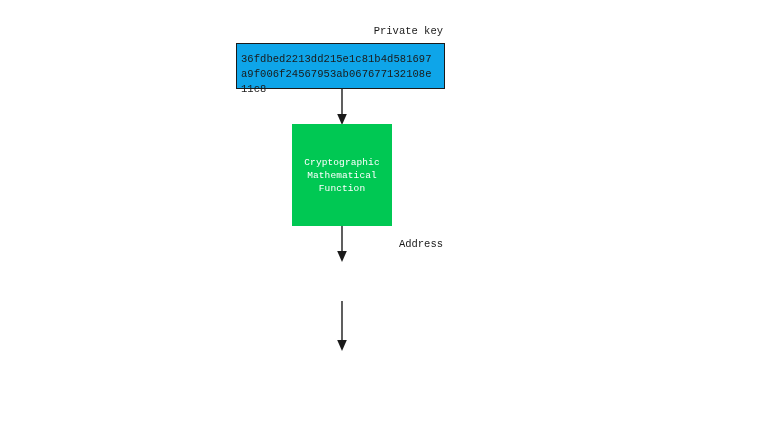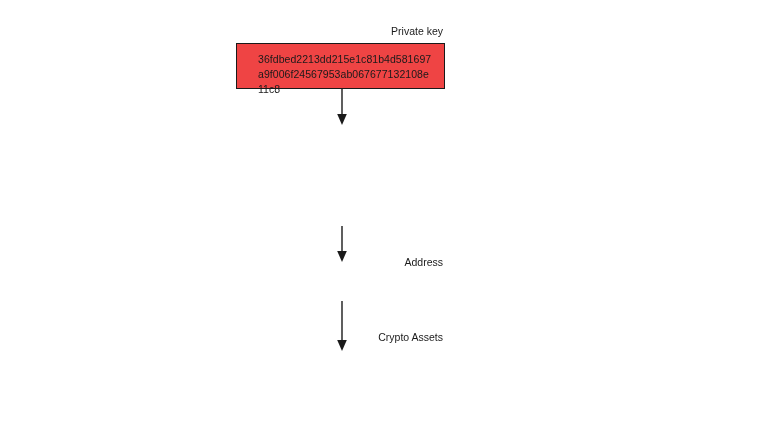--- a/index.html
+++ b/index.html
@@ -15,29 +15,30 @@
     overflow: hidden;
     position: relative;
   }
 
   #diagram-canvas {
     position: absolute;
     left: 0;
     top: 0;
     width: 780px;
     height: 354px;
+    font-family: Liberation Mono, monospace;
   }
 
   
   .node-box {
     position: absolute;
     box-sizing: border-box;
     border: 1px solid #1a1a1a;
-    background: #ef4444;
-    padding: 8px 10px 8px 21px;
+    background: #0ea5e9;
+    padding: 8px 10px 8px 4px;
     font-size: 10.5px;
     line-height: 15px;
     letter-spacing: 0.05px;
     color: #1a1a1a;
     word-break: break-all;
     overflow-wrap: anywhere;
   }
 
   
   .node-caption {
@@ -83,21 +84,21 @@
   }
 
   #address-box {
     left: 236px;
     top: 261px;
     width: 209px;
     height: 40px;
   }
   #address-caption {
     left: 245px;
-    top: 256px;
+    top: 238px;
     width: 198px;
   }
 
   #crypto-assets-box {
     left: 236px;
     top: 350px;
     width: 209px;
     height: 32px;
     padding-top: 9px;
   }
@@ -132,34 +133,40 @@
     <span>36fdbed2213dd215e1c81b4d581697a9f006f24567953ab067677132108e11c8</span>
   </div>
 
   <div class="connector" id="connector-key-to-function">
     <svg width="12" height="36" viewBox="0 0 12 36">
       <line x1="6" y1="0" x2="6" y2="28" stroke="#1a1a1a" stroke-width="1.4"></line>
       <polygon points="6,36 1.2,25 10.8,25" fill="#1a1a1a"></polygon>
     </svg>
   </div>
 
+  <div id="function-box">
+    <div class="fn-label">
+      <div>Cryptographic</div>
+      <div>Mathematical</div>
+      <div>Function</div>
+    </div>
+  </div>
 
   <div class="connector" id="connector-function-to-address">
     <svg width="12" height="36" viewBox="0 0 12 36">
       <line x1="6" y1="0" x2="6" y2="28" stroke="#1a1a1a" stroke-width="1.4"></line>
       <polygon points="6,36 1.2,25 10.8,25" fill="#1a1a1a"></polygon>
     </svg>
   </div>
 
   <div class="node-caption" id="address-caption">Address</div>
 
 
   <div class="connector" id="connector-address-to-assets">
     <svg width="12" height="50" viewBox="0 0 12 50">
       <line x1="6" y1="0" x2="6" y2="42" stroke="#1a1a1a" stroke-width="1.4"></line>
       <polygon points="6,50 1.2,39 10.8,39" fill="#1a1a1a"></polygon>
     </svg>
   </div>
 
-  <div class="node-caption" id="crypto-assets-caption">Crypto Assets</div>
 
 
 </div>
 
 </body></html>

